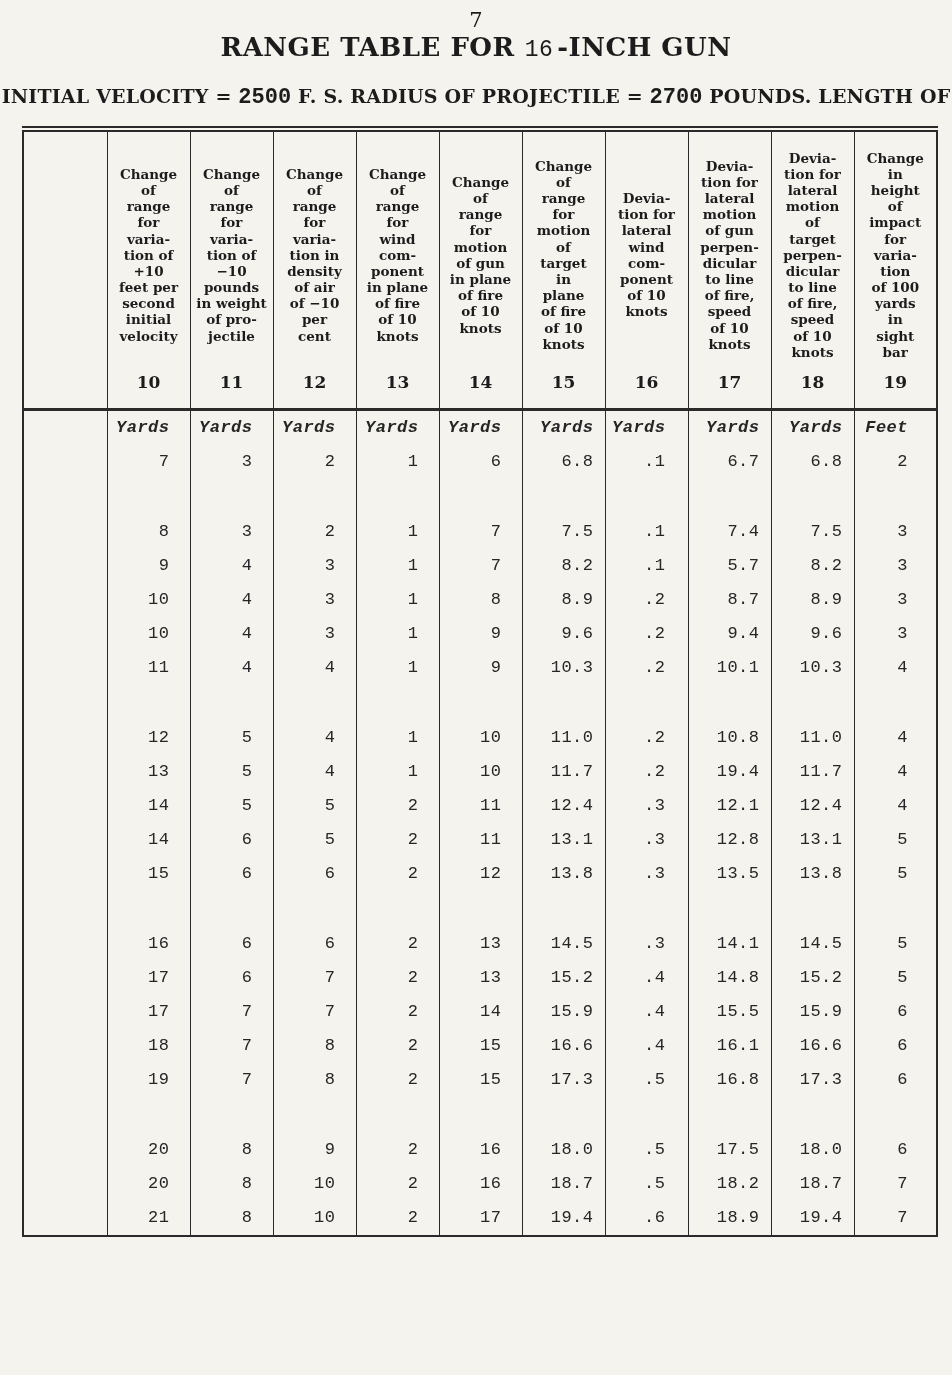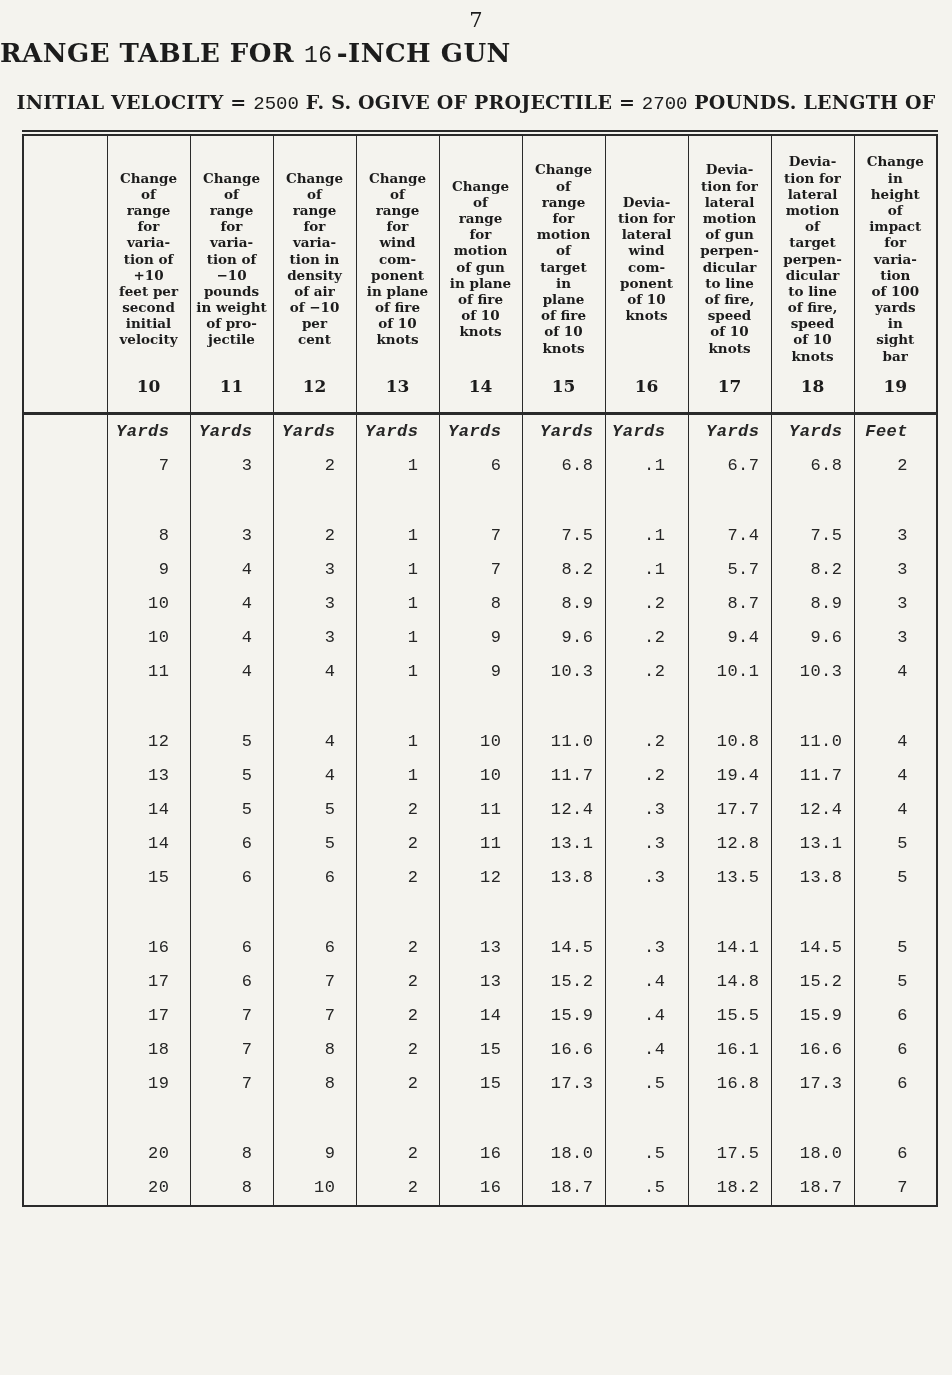--- a/index.html
+++ b/index.html
@@ -9,21 +9,21 @@
     color: #1c1c1c;
     font-family: "DejaVu Serif", serif;
     overflow: hidden;
   }
   .page-number {
     text-align: center;
     padding-top: 8px;
     font-size: 21px;
   }
   .doc-title {
-    margin-top: 6px;
+    text-align: center;
     font-weight: bold;
     font-size: 26px;
     letter-spacing: 0.5px;
   }
   .doc-title .typed {
     font-family: "Liberation Mono", monospace;
     font-weight: normal;
     font-size: 23px;
     margin: 0 4px 0 10px;
   }
@@ -31,22 +31,22 @@
     margin-top: 20px;
     text-align: center;
     font-weight: bold;
     font-size: 19px;
     line-height: 1.4;
     letter-spacing: 0.2px;
     white-space: nowrap;
   }
   .typed-val {
     font-family: "Liberation Mono", monospace;
-    font-weight: normal;
-    font-size: 19px;
+    font-weight: bold;
+    font-size: 22px;
     letter-spacing: 0;
   }
   table.range-table {
     border-collapse: collapse;
     table-layout: fixed;
     width: 914px;
     margin: 12px 0 0 22px;
     border-top: 6px double #2a2a2a;
     border-bottom: 2px solid #2a2a2a;
     border-left: 2px solid #2a2a2a;
@@ -117,21 +117,21 @@
 <body>
 
 <div class="page-number">7</div>
 
 <div class="doc-title"><span>RANGE TABLE FOR</span><span class="typed">16</span><span>-INCH GUN</span></div>
 
 <div class="conditions">
   <div>
     <span>INITIAL VELOCITY =</span>
     <span class="typed-val">2500</span>
-    <span>F. S. OGIVE OF PROJECTILE =</span>
+    <span>F. S. RADIUS OF PROJECTILE =</span>
     <span class="typed-val">2700</span>
     <span>POUNDS. LENGTH OF</span>
   </div>
 </div>
 
 <table class="range-table">
   <colgroup>
     <col style="width:84px">
     <col style="width:83px">
       <col style="width:83px">
@@ -431,21 +431,21 @@
       </tr>
       <tr>
         <td></td>
         <td>14</td>
         <td>5</td>
         <td>5</td>
         <td>2</td>
         <td>11</td>
         <td>12.4</td>
         <td>.3</td>
-        <td>17.7</td>
+        <td>12.1</td>
         <td>12.4</td>
         <td>4</td>
       </tr>
       <tr>
         <td></td>
         <td>14</td>
         <td>6</td>
         <td>5</td>
         <td>2</td>
         <td>11</td>
@@ -552,14 +552,27 @@
         <td>8</td>
         <td>10</td>
         <td>2</td>
         <td>16</td>
         <td>18.7</td>
         <td>.5</td>
         <td>18.2</td>
         <td>18.7</td>
         <td>7</td>
       </tr>
+      <tr>
+        <td></td>
+        <td>21</td>
+        <td>8</td>
+        <td>10</td>
+        <td>2</td>
+        <td>17</td>
+        <td>19.4</td>
+        <td>.6</td>
+        <td>18.9</td>
+        <td>19.4</td>
+        <td>7</td>
+      </tr>
     </tbody>
 </table>
 
 </body></html>

